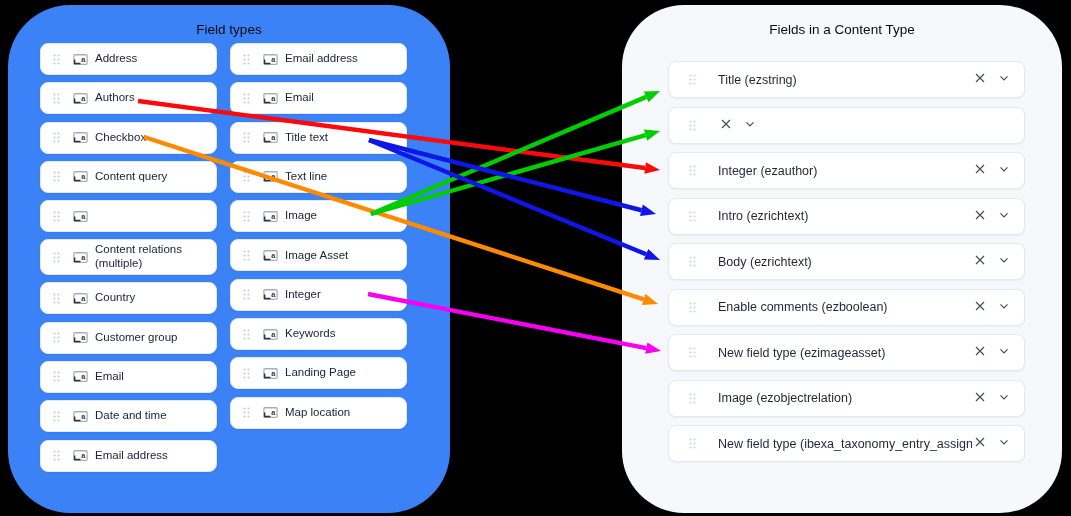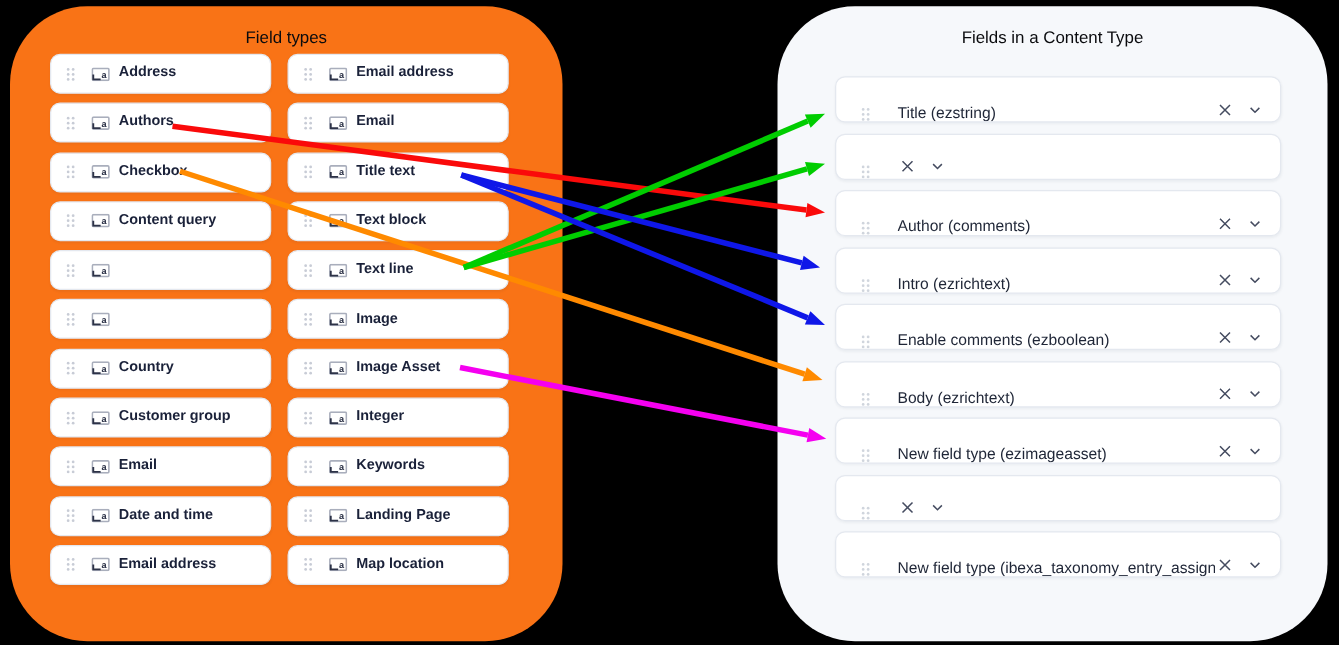--- a/index.html
+++ b/index.html
@@ -5,41 +5,41 @@
   * { margin:0; padding:0; box-sizing:border-box; }
   html,body { width:1071px; height:516px; }
   body {
     position:relative;
     width:1071px; height:516px;
     background:#000;
     font-family:"Liberation Sans","DejaVu Sans",sans-serif;
     overflow:hidden;
   }
   .panel { position:absolute; top:5px; height:508px; border-radius:62px; }
-  .panel-left  { left:8px;   width:442px; background:#f97316; }
+  .panel-left  { left:8px;   width:442px; background:#3b82f6; }
   .panel-right { left:622px; width:440px; background:#f6f8fb; }
   .panel-title {
     position:absolute; top:17px; left:0; right:0;
     text-align:center; font-size:13.5px; font-weight:500; color:#0a0b0e;
   }
   .col { position:absolute; top:38px; width:177px; display:flex; flex-direction:column; gap:7.3px; }
   .col-0 { left:32px; }  .col-1 { left:222px; }
   .ft-item {
     min-height:32px; background:#fff; border:1px solid #e4e8ef; border-radius:8px;
     box-shadow:0 1px 2px rgba(25,35,60,.06);
     display:flex; align-items:center; padding:3px 6px 3px 12px;
   }
   .handle { flex:0 0 auto; display:flex; margin-right:13px; }
   .ficon  { flex:0 0 auto; display:flex; margin-right:7px; }
-  .ft-label { font-size:11.5px; font-weight:700; color:#1a2139; line-height:1.2; }
+  .ft-label { font-size:11.5px; font-weight:400; color:#1a2139; line-height:1.2; }
   .rows { position:absolute; left:46px; top:56px; width:357px; display:flex; flex-direction:column; gap:8.5px; }
   .ct-row {
     height:37px; background:#fff; border:1px solid #e4e8ef; border-radius:8px;
     box-shadow:0 1px 2px rgba(25,35,60,.05);
-    display:flex; align-items:flex-end; padding:0 12px 0 20px;
+    display:flex; align-items:center; padding:0 12px 0 20px;
   }
   .ct-row .handle { margin-right:22px; }
   .row-label { flex:1 1 auto; font-size:12.5px; font-weight:400; color:#1f2637;
                white-space:nowrap; overflow:hidden; }
   .icon-btn { flex:0 0 auto; width:16px; height:16px; border:0; background:transparent;
               display:flex; align-items:center; justify-content:center; cursor:pointer; padding:0; }
   .icon-btn + .icon-btn { margin-left:8px; }
   #arrow-layer { position:absolute; left:0; top:0; width:1071px; height:516px; pointer-events:none; }
 </style>
 </head>
@@ -158,20 +158,21 @@
             <circle cx="5.5" cy="9.5" r="1.1" fill="#c8ccd6"></circle>
           </svg>
         </span>
         <span class="ficon">
           <svg width="15" height="11" viewBox="0 0 16 12">
             <rect x="0.8" y="0.8" width="14.4" height="10.4" rx="1" fill="#ffffff" stroke="#a9aebc" stroke-width="1.4"></rect>
             <path d="M1.6 6 V10.4 H8" stroke="#2c3247" stroke-width="1.6" fill="none"></path>
             <text x="11" y="9" font-size="8" font-weight="700" fill="#2c3247" text-anchor="middle" font-family="Liberation Sans,sans-serif">a</text>
           </svg>
         </span>
+        <span class="ft-label">Content relations (multiple)</span>
       </div>
       <div class="ft-item">
         <span class="handle">
           <svg width="7" height="11" viewBox="0 0 7 11">
             <circle cx="1.5" cy="1.5" r="1.1" fill="#c8ccd6"></circle>
             <circle cx="5.5" cy="1.5" r="1.1" fill="#c8ccd6"></circle>
             <circle cx="1.5" cy="5.5" r="1.1" fill="#c8ccd6"></circle>
             <circle cx="5.5" cy="5.5" r="1.1" fill="#c8ccd6"></circle>
             <circle cx="1.5" cy="9.5" r="1.1" fill="#c8ccd6"></circle>
             <circle cx="5.5" cy="9.5" r="1.1" fill="#c8ccd6"></circle>
@@ -320,40 +321,20 @@
           </svg>
         </span>
         <span class="ficon">
           <svg width="15" height="11" viewBox="0 0 16 12">
             <rect x="0.8" y="0.8" width="14.4" height="10.4" rx="1" fill="#ffffff" stroke="#a9aebc" stroke-width="1.4"></rect>
             <path d="M1.6 6 V10.4 H8" stroke="#2c3247" stroke-width="1.6" fill="none"></path>
             <text x="11" y="9" font-size="8" font-weight="700" fill="#2c3247" text-anchor="middle" font-family="Liberation Sans,sans-serif">a</text>
           </svg>
         </span>
         <span class="ft-label">Title text</span>
-      </div>
-      <div class="ft-item">
-        <span class="handle">
-          <svg width="7" height="11" viewBox="0 0 7 11">
-            <circle cx="1.5" cy="1.5" r="1.1" fill="#c8ccd6"></circle>
-            <circle cx="5.5" cy="1.5" r="1.1" fill="#c8ccd6"></circle>
-            <circle cx="1.5" cy="5.5" r="1.1" fill="#c8ccd6"></circle>
-            <circle cx="5.5" cy="5.5" r="1.1" fill="#c8ccd6"></circle>
-            <circle cx="1.5" cy="9.5" r="1.1" fill="#c8ccd6"></circle>
-            <circle cx="5.5" cy="9.5" r="1.1" fill="#c8ccd6"></circle>
-          </svg>
-        </span>
-        <span class="ficon">
-          <svg width="15" height="11" viewBox="0 0 16 12">
-            <rect x="0.8" y="0.8" width="14.4" height="10.4" rx="1" fill="#ffffff" stroke="#a9aebc" stroke-width="1.4"></rect>
-            <path d="M1.6 6 V10.4 H8" stroke="#2c3247" stroke-width="1.6" fill="none"></path>
-            <text x="11" y="9" font-size="8" font-weight="700" fill="#2c3247" text-anchor="middle" font-family="Liberation Sans,sans-serif">a</text>
-          </svg>
-        </span>
-        <span class="ft-label">Text block</span>
       </div>
       <div class="ft-item">
         <span class="handle">
           <svg width="7" height="11" viewBox="0 0 7 11">
             <circle cx="1.5" cy="1.5" r="1.1" fill="#c8ccd6"></circle>
             <circle cx="5.5" cy="1.5" r="1.1" fill="#c8ccd6"></circle>
             <circle cx="1.5" cy="5.5" r="1.1" fill="#c8ccd6"></circle>
             <circle cx="5.5" cy="5.5" r="1.1" fill="#c8ccd6"></circle>
             <circle cx="1.5" cy="9.5" r="1.1" fill="#c8ccd6"></circle>
             <circle cx="5.5" cy="9.5" r="1.1" fill="#c8ccd6"></circle>
@@ -543,21 +524,21 @@
         <span class="handle">
           <svg width="7" height="11" viewBox="0 0 7 11">
             <circle cx="1.5" cy="1.5" r="1.1" fill="#d0d5dd"></circle>
             <circle cx="5.5" cy="1.5" r="1.1" fill="#d0d5dd"></circle>
             <circle cx="1.5" cy="5.5" r="1.1" fill="#d0d5dd"></circle>
             <circle cx="5.5" cy="5.5" r="1.1" fill="#d0d5dd"></circle>
             <circle cx="1.5" cy="9.5" r="1.1" fill="#d0d5dd"></circle>
             <circle cx="5.5" cy="9.5" r="1.1" fill="#d0d5dd"></circle>
           </svg>
         </span>
-        <span class="row-label">Author (comments)</span>
+        <span class="row-label">Integer (ezauthor)</span>
         <button class="icon-btn">
           <span><svg width="12" height="12" viewBox="0 0 12 12">
               <path d="M2 2 L10 10 M10 2 L2 10" stroke="#454c60" stroke-width="1.2" fill="none"></path>
             </svg></span>
         </button>
         <button class="icon-btn">
           <span><svg width="12" height="12" viewBox="0 0 12 12">
               <path d="M2.5 4.3 L6 7.8 L9.5 4.3" stroke="#454c60" stroke-width="1.2" fill="none"></path>
             </svg></span>
         </button>
@@ -589,20 +570,43 @@
         <span class="handle">
           <svg width="7" height="11" viewBox="0 0 7 11">
             <circle cx="1.5" cy="1.5" r="1.1" fill="#d0d5dd"></circle>
             <circle cx="5.5" cy="1.5" r="1.1" fill="#d0d5dd"></circle>
             <circle cx="1.5" cy="5.5" r="1.1" fill="#d0d5dd"></circle>
             <circle cx="5.5" cy="5.5" r="1.1" fill="#d0d5dd"></circle>
             <circle cx="1.5" cy="9.5" r="1.1" fill="#d0d5dd"></circle>
             <circle cx="5.5" cy="9.5" r="1.1" fill="#d0d5dd"></circle>
           </svg>
         </span>
+        <span class="row-label">Body (ezrichtext)</span>
+        <button class="icon-btn">
+          <span><svg width="12" height="12" viewBox="0 0 12 12">
+              <path d="M2 2 L10 10 M10 2 L2 10" stroke="#454c60" stroke-width="1.2" fill="none"></path>
+            </svg></span>
+        </button>
+        <button class="icon-btn">
+          <span><svg width="12" height="12" viewBox="0 0 12 12">
+              <path d="M2.5 4.3 L6 7.8 L9.5 4.3" stroke="#454c60" stroke-width="1.2" fill="none"></path>
+            </svg></span>
+        </button>
+      </div>
+      <div class="ct-row">
+        <span class="handle">
+          <svg width="7" height="11" viewBox="0 0 7 11">
+            <circle cx="1.5" cy="1.5" r="1.1" fill="#d0d5dd"></circle>
+            <circle cx="5.5" cy="1.5" r="1.1" fill="#d0d5dd"></circle>
+            <circle cx="1.5" cy="5.5" r="1.1" fill="#d0d5dd"></circle>
+            <circle cx="5.5" cy="5.5" r="1.1" fill="#d0d5dd"></circle>
+            <circle cx="1.5" cy="9.5" r="1.1" fill="#d0d5dd"></circle>
+            <circle cx="5.5" cy="9.5" r="1.1" fill="#d0d5dd"></circle>
+          </svg>
+        </span>
         <span class="row-label">Enable comments (ezboolean)</span>
         <button class="icon-btn">
           <span><svg width="12" height="12" viewBox="0 0 12 12">
               <path d="M2 2 L10 10 M10 2 L2 10" stroke="#454c60" stroke-width="1.2" fill="none"></path>
             </svg></span>
         </button>
         <button class="icon-btn">
           <span><svg width="12" height="12" viewBox="0 0 12 12">
               <path d="M2.5 4.3 L6 7.8 L9.5 4.3" stroke="#454c60" stroke-width="1.2" fill="none"></path>
             </svg></span>
@@ -612,43 +616,20 @@
         <span class="handle">
           <svg width="7" height="11" viewBox="0 0 7 11">
             <circle cx="1.5" cy="1.5" r="1.1" fill="#d0d5dd"></circle>
             <circle cx="5.5" cy="1.5" r="1.1" fill="#d0d5dd"></circle>
             <circle cx="1.5" cy="5.5" r="1.1" fill="#d0d5dd"></circle>
             <circle cx="5.5" cy="5.5" r="1.1" fill="#d0d5dd"></circle>
             <circle cx="1.5" cy="9.5" r="1.1" fill="#d0d5dd"></circle>
             <circle cx="5.5" cy="9.5" r="1.1" fill="#d0d5dd"></circle>
           </svg>
         </span>
-        <span class="row-label">Body (ezrichtext)</span>
-        <button class="icon-btn">
-          <span><svg width="12" height="12" viewBox="0 0 12 12">
-              <path d="M2 2 L10 10 M10 2 L2 10" stroke="#454c60" stroke-width="1.2" fill="none"></path>
-            </svg></span>
-        </button>
-        <button class="icon-btn">
-          <span><svg width="12" height="12" viewBox="0 0 12 12">
-              <path d="M2.5 4.3 L6 7.8 L9.5 4.3" stroke="#454c60" stroke-width="1.2" fill="none"></path>
-            </svg></span>
-        </button>
-      </div>
-      <div class="ct-row">
-        <span class="handle">
-          <svg width="7" height="11" viewBox="0 0 7 11">
-            <circle cx="1.5" cy="1.5" r="1.1" fill="#d0d5dd"></circle>
-            <circle cx="5.5" cy="1.5" r="1.1" fill="#d0d5dd"></circle>
-            <circle cx="1.5" cy="5.5" r="1.1" fill="#d0d5dd"></circle>
-            <circle cx="5.5" cy="5.5" r="1.1" fill="#d0d5dd"></circle>
-            <circle cx="1.5" cy="9.5" r="1.1" fill="#d0d5dd"></circle>
-            <circle cx="5.5" cy="9.5" r="1.1" fill="#d0d5dd"></circle>
-          </svg>
-        </span>
         <span class="row-label">New field type (ezimageasset)</span>
         <button class="icon-btn">
           <span><svg width="12" height="12" viewBox="0 0 12 12">
               <path d="M2 2 L10 10 M10 2 L2 10" stroke="#454c60" stroke-width="1.2" fill="none"></path>
             </svg></span>
         </button>
         <button class="icon-btn">
           <span><svg width="12" height="12" viewBox="0 0 12 12">
               <path d="M2.5 4.3 L6 7.8 L9.5 4.3" stroke="#454c60" stroke-width="1.2" fill="none"></path>
             </svg></span>
@@ -658,20 +639,21 @@
         <span class="handle">
           <svg width="7" height="11" viewBox="0 0 7 11">
             <circle cx="1.5" cy="1.5" r="1.1" fill="#d0d5dd"></circle>
             <circle cx="5.5" cy="1.5" r="1.1" fill="#d0d5dd"></circle>
             <circle cx="1.5" cy="5.5" r="1.1" fill="#d0d5dd"></circle>
             <circle cx="5.5" cy="5.5" r="1.1" fill="#d0d5dd"></circle>
             <circle cx="1.5" cy="9.5" r="1.1" fill="#d0d5dd"></circle>
             <circle cx="5.5" cy="9.5" r="1.1" fill="#d0d5dd"></circle>
           </svg>
         </span>
+        <span class="row-label">Image (ezobjectrelation)</span>
         <button class="icon-btn">
           <span><svg width="12" height="12" viewBox="0 0 12 12">
               <path d="M2 2 L10 10 M10 2 L2 10" stroke="#454c60" stroke-width="1.2" fill="none"></path>
             </svg></span>
         </button>
         <button class="icon-btn">
           <span><svg width="12" height="12" viewBox="0 0 12 12">
               <path d="M2.5 4.3 L6 7.8 L9.5 4.3" stroke="#454c60" stroke-width="1.2" fill="none"></path>
             </svg></span>
         </button>

